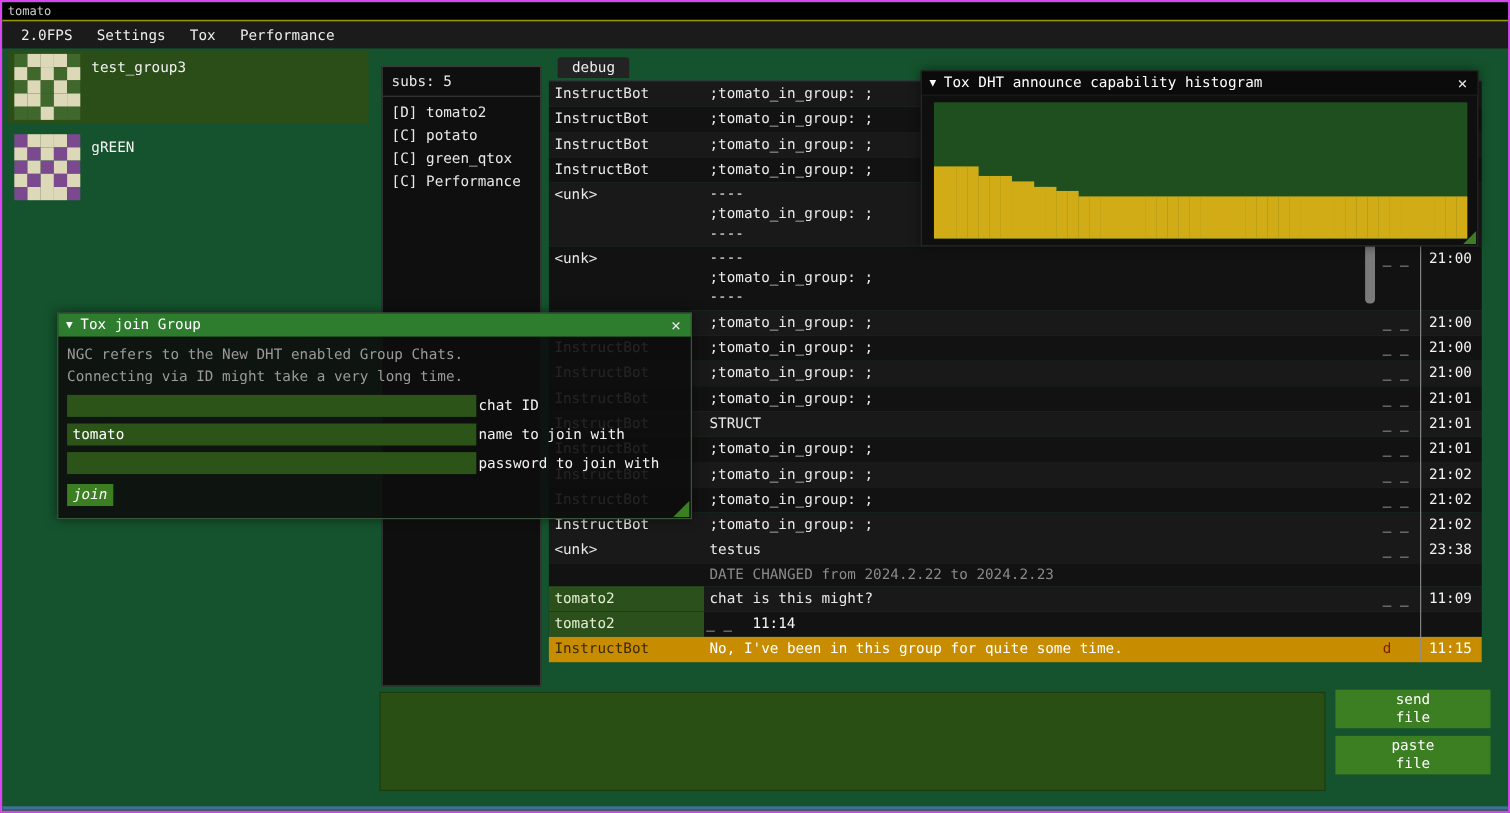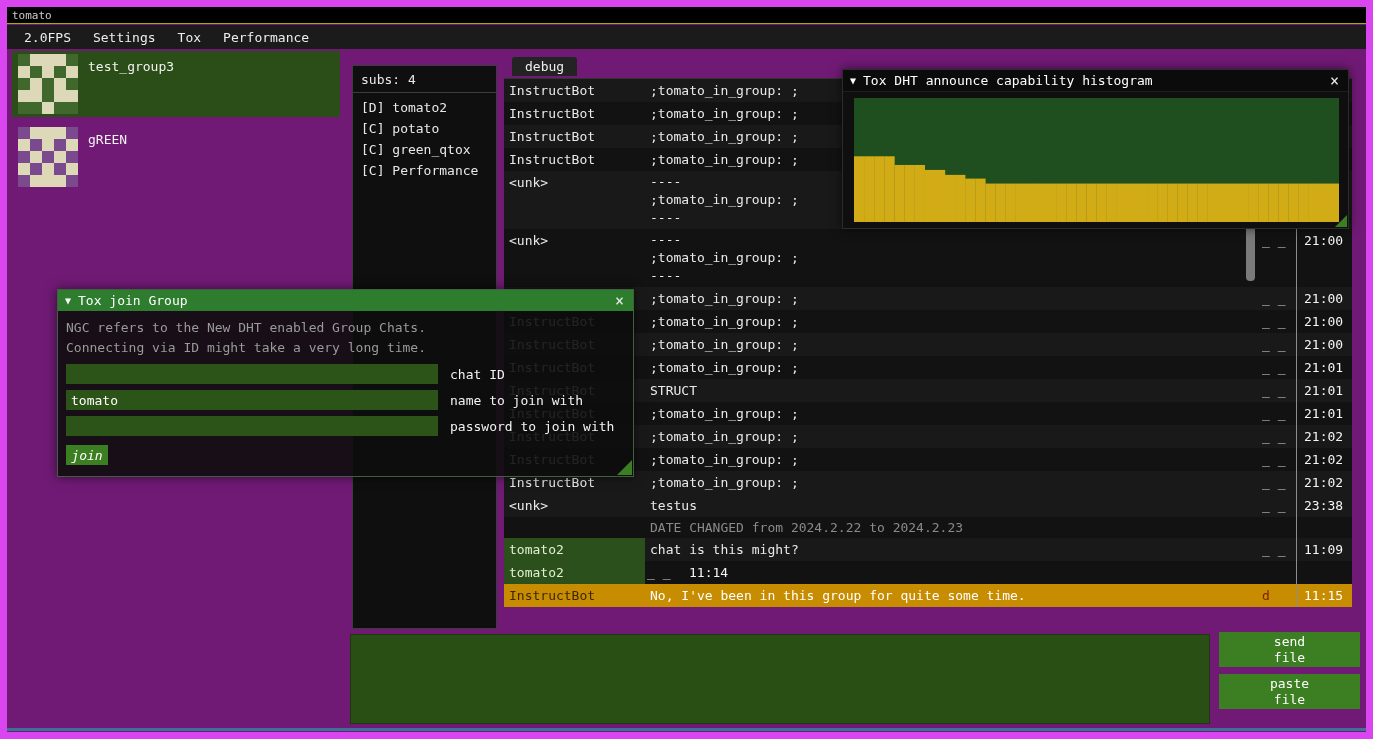--- a/index.html
+++ b/index.html
@@ -1,19 +1,19 @@
 <!DOCTYPE html>
 <html><head>
 <meta charset="utf-8">
 <style>
   * { margin:0; padding:0; box-sizing:border-box; }
   html,body { background:#000; }
   .app {
     position:relative; width:1373px; height:739px;
-    background:#701a75; border:7px solid #d946ef; overflow:hidden;
+    background:#14532d; border:2px solid #d946ef; overflow:hidden;
     font-family:"DejaVu Sans Mono","Liberation Mono",monospace;
     font-size:13px; color:#e8e8e8;
   }
   .os-titlebar { position:absolute; top:0; left:0; right:0; height:17px; background:#000;
     color:#cccccc; font-size:11px; padding:2px 5px; border-bottom:1px solid #a8ab00; }
   .menubar { position:absolute; top:18px; left:0; right:0; height:24px; background:#1b1b1b;
     display:flex; align-items:center; padding-left:6px; }
   .menu-item { padding:3px 11px; color:#ededed;text-align:right; }
 
   
@@ -76,21 +76,21 @@
   .grip { position:absolute; right:1px; bottom:1px; width:15px; height:15px;
     background:#3c7e22; clip-path:polygon(100% 0,100% 100%,0 100%); }
 
   
   .join-window { position:absolute; left:50px; top:282px; width:577px; height:188px;
     background:rgba(13,13,13,0.90); border:1px solid #3f5f3f; z-index:10;
     box-shadow:0 0 10px rgba(0,0,0,0.55); }
   .join-title { background:#2e7d2e; }
   .join-body { padding:7px 8px; }
   .join-info { color:#9a9a9a; line-height:20px; }
-  .join-field { display:flex; align-items:center; gap:12px; margin-top:6px; }
+  .join-field { display:flex; align-items:center; gap:2px; margin-top:6px; }
   .join-input { width:372px; height:20px; background:#2d5418; color:#ffffff;
     padding:0 5px; display:flex; align-items:center; overflow:hidden; }
   .join-label { color:#f2f2f2; white-space:nowrap; }
   .join-btn { margin-top:9px; width:42px; height:20px; background:#3c7e22; color:#ffffff;
     display:flex; align-items:center; justify-content:center;font-style:italic; }
 
   
   .hist-window { position:absolute; left:835px; top:62px; width:507px; height:160px;
     background:#0f0f0f; border:1px solid #2c2c2c; z-index:20; box-shadow:0 0 10px rgba(0,0,0,0.55); }
   .hist-title { background:#0b0b0b; border-bottom:1px solid #1f1f1f; height:22px; }
@@ -173,21 +173,21 @@
           <div class="px" style="background: rgb(221, 216, 184);"></div>
           <div class="px" style="background: rgb(221, 216, 184);"></div>
           <div class="px" style="background: rgb(221, 216, 184);"></div>
           <div class="px" style="background: rgb(123, 74, 142);"></div>
         </div>
         <div class="group-label">gREEN</div>
       </div>
     </div>
 
   <div class="subs-panel">
-    <div class="subs-header">subs: 4</div>
+    <div class="subs-header">subs: 5</div>
     <div class="subs-sep"></div>
     <div class="subs-list">
         <div class="subs-item">[D] tomato2</div>
         <div class="subs-item">[C] potato</div>
         <div class="subs-item">[C] green_qtox</div>
         <div class="subs-item">[C] Performance</div>
       </div>
   </div>
 
   <div class="tabbar">

